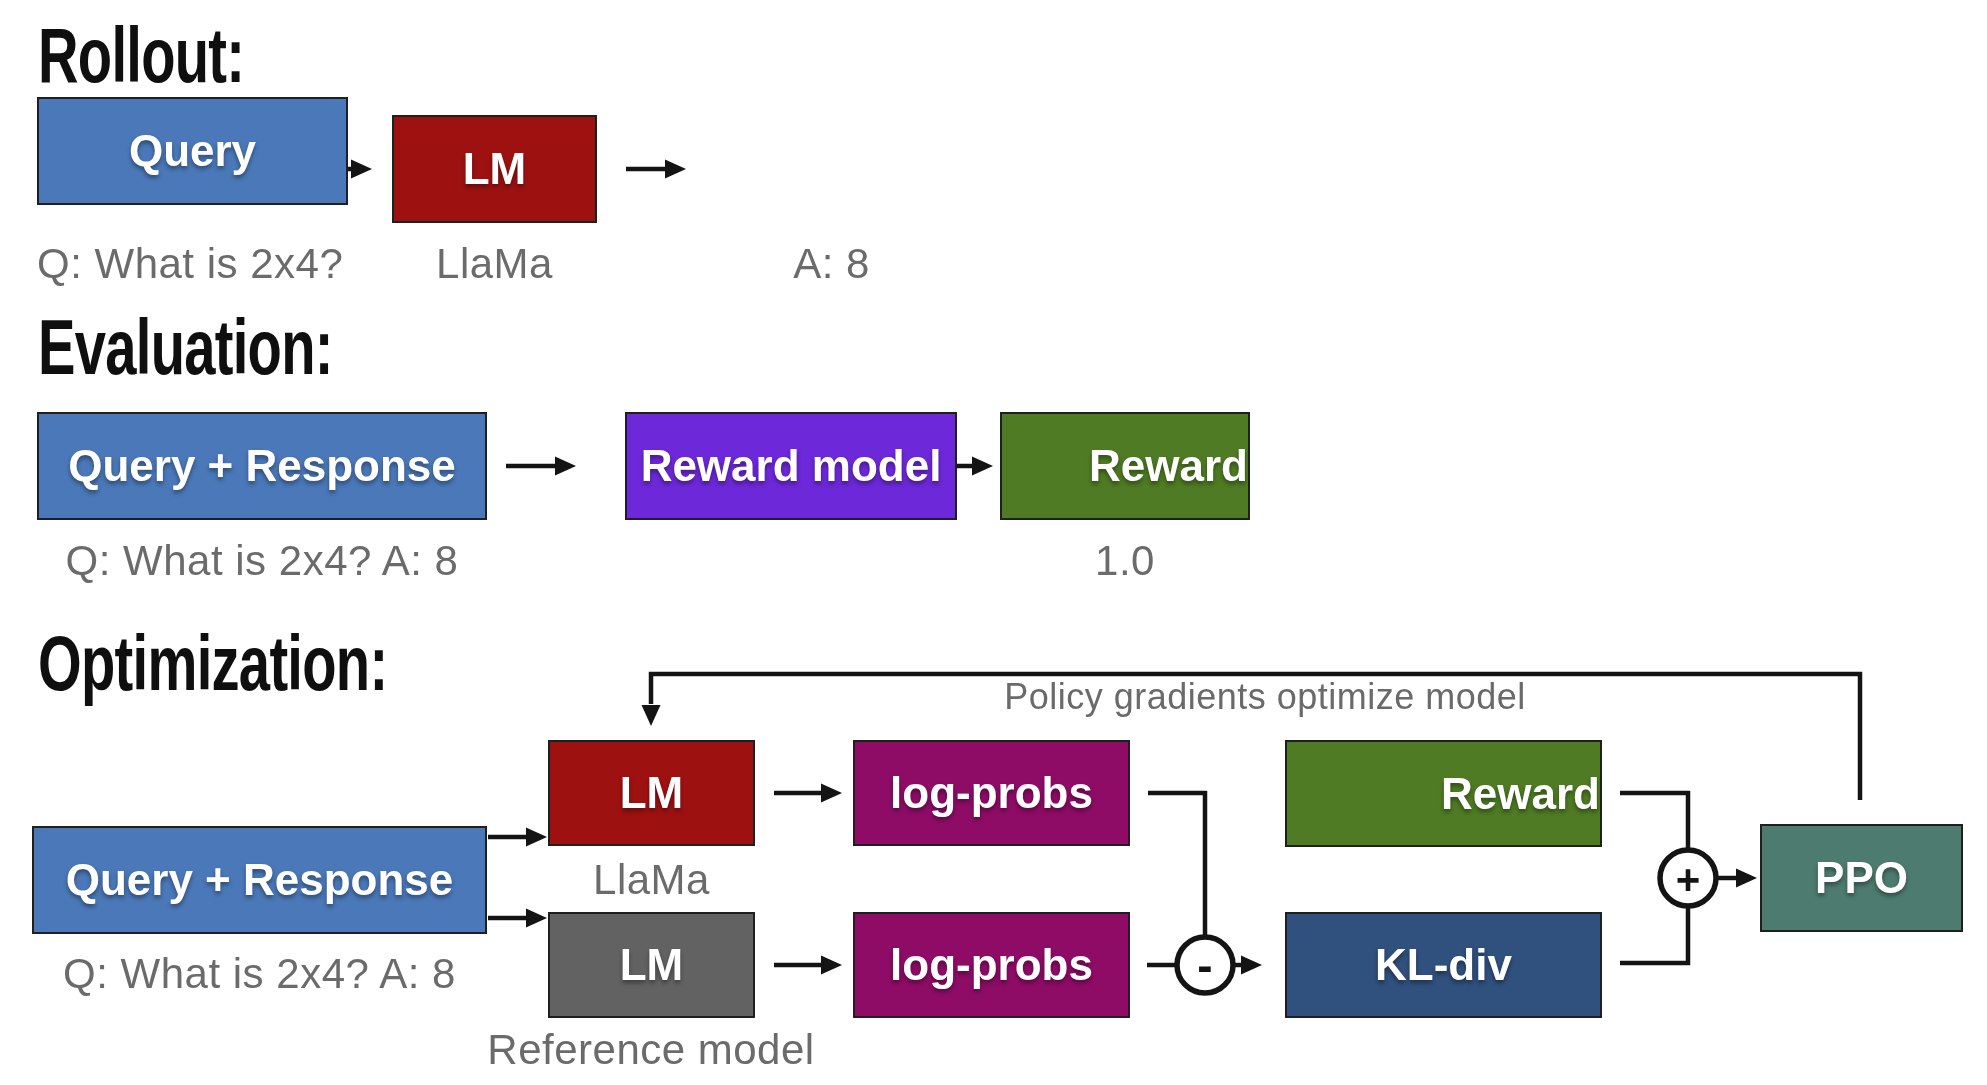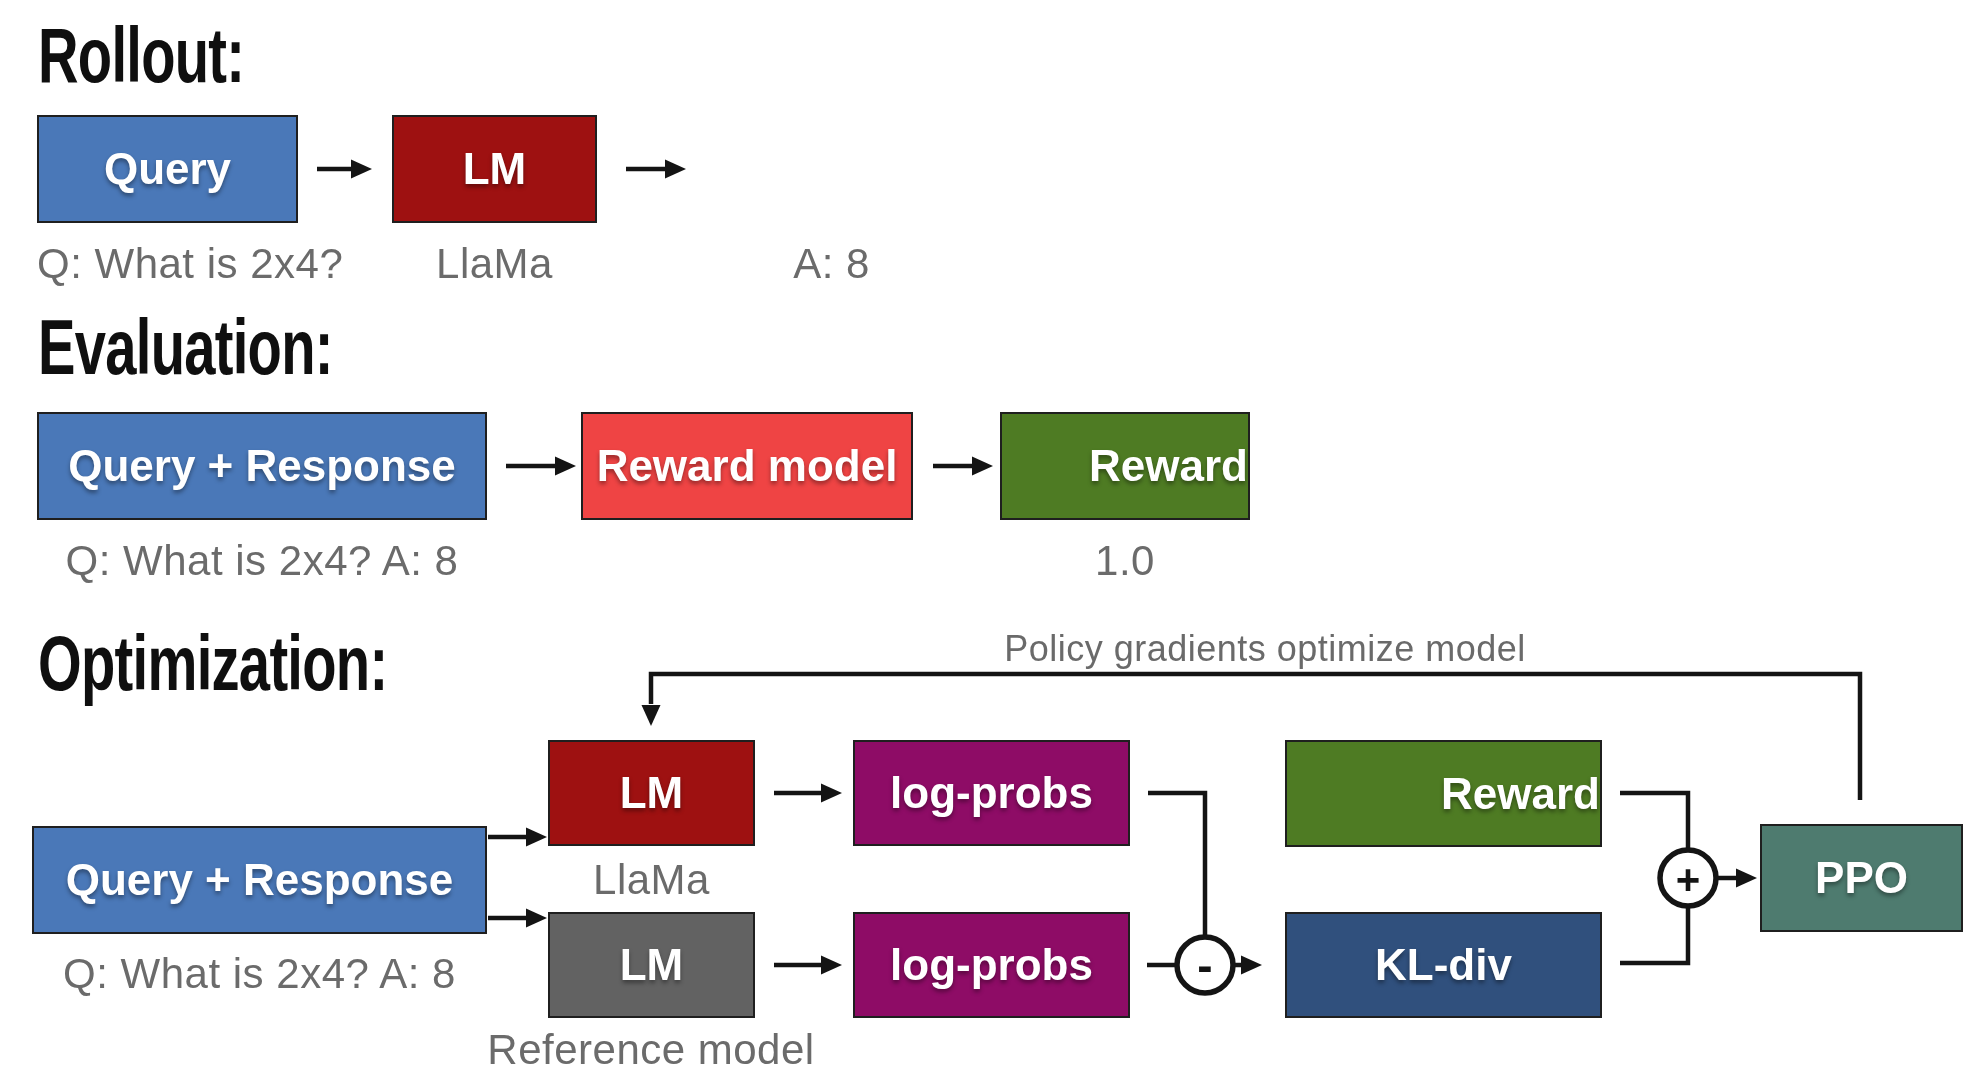--- a/index.html
+++ b/index.html
@@ -31,25 +31,25 @@
   .label{
     font-size:44px;font-weight:700;color:#ffffff;white-space:nowrap;
     text-shadow:0 3px 4px rgba(0,0,0,0.38);
   }
   .caption{
     position:absolute;text-align:center;font-size:42px;color:#6b6b6b;
     white-space:nowrap;letter-spacing:0.5px;
   }
   .annotation{
     position:absolute;text-align:center;font-size:36px;color:#6a6a6a;
-    white-space:nowrap;letter-spacing:0.5px;
+    white-space:nowrap;letter-spacing:0.5px;margin-top:48px;
   }
   .c-blue{background:#4a78b8;}
   .c-red{background:#9e1111;}
-  .c-orange{background:#ef4444;}
+  .c-orange{background:#6d28d9;margin-left:44px;}
   .c-green{background:#4e7b23;justify-content:flex-end;}
   .c-purple{background:#8e0c66;}
   .c-gray{background:#626262;}
   .c-navy{background:#30507d;}
   .c-teal{background:#4e7b6f;}
 </style>
 </head>
 <body>
 
 <div class="stage">
@@ -111,21 +111,21 @@
     </g>
 
     <g>
       <path d="M1860,800 V674 H651 V704"></path>
       <polygon points="651,726 641.5,705 660.5,705"></polygon>
     </g>
   </svg>
 
   <h1 class="heading" style="left:38px;top:16px">Rollout:</h1>
 
-  <div class="box c-blue" style="left:37px;top:115px;width:261px;height:108px">
+  <div class="box c-blue" style="left:37px;top:97px;width:311px;height:108px">
     <span class="label">Query</span>
   </div>
   <div class="box c-red" style="left:392px;top:115px;width:205px;height:108px">
     <span class="label">LM</span>
   </div>
 
   <div class="caption" style="left:37px;top:240px;width:261px">Q: What is 2x4?</div>
   <div class="caption" style="left:392px;top:240px;width:205px">LlaMa</div>
   <div class="caption" style="left:700px;top:240px;width:263px">A: 8</div>
 

